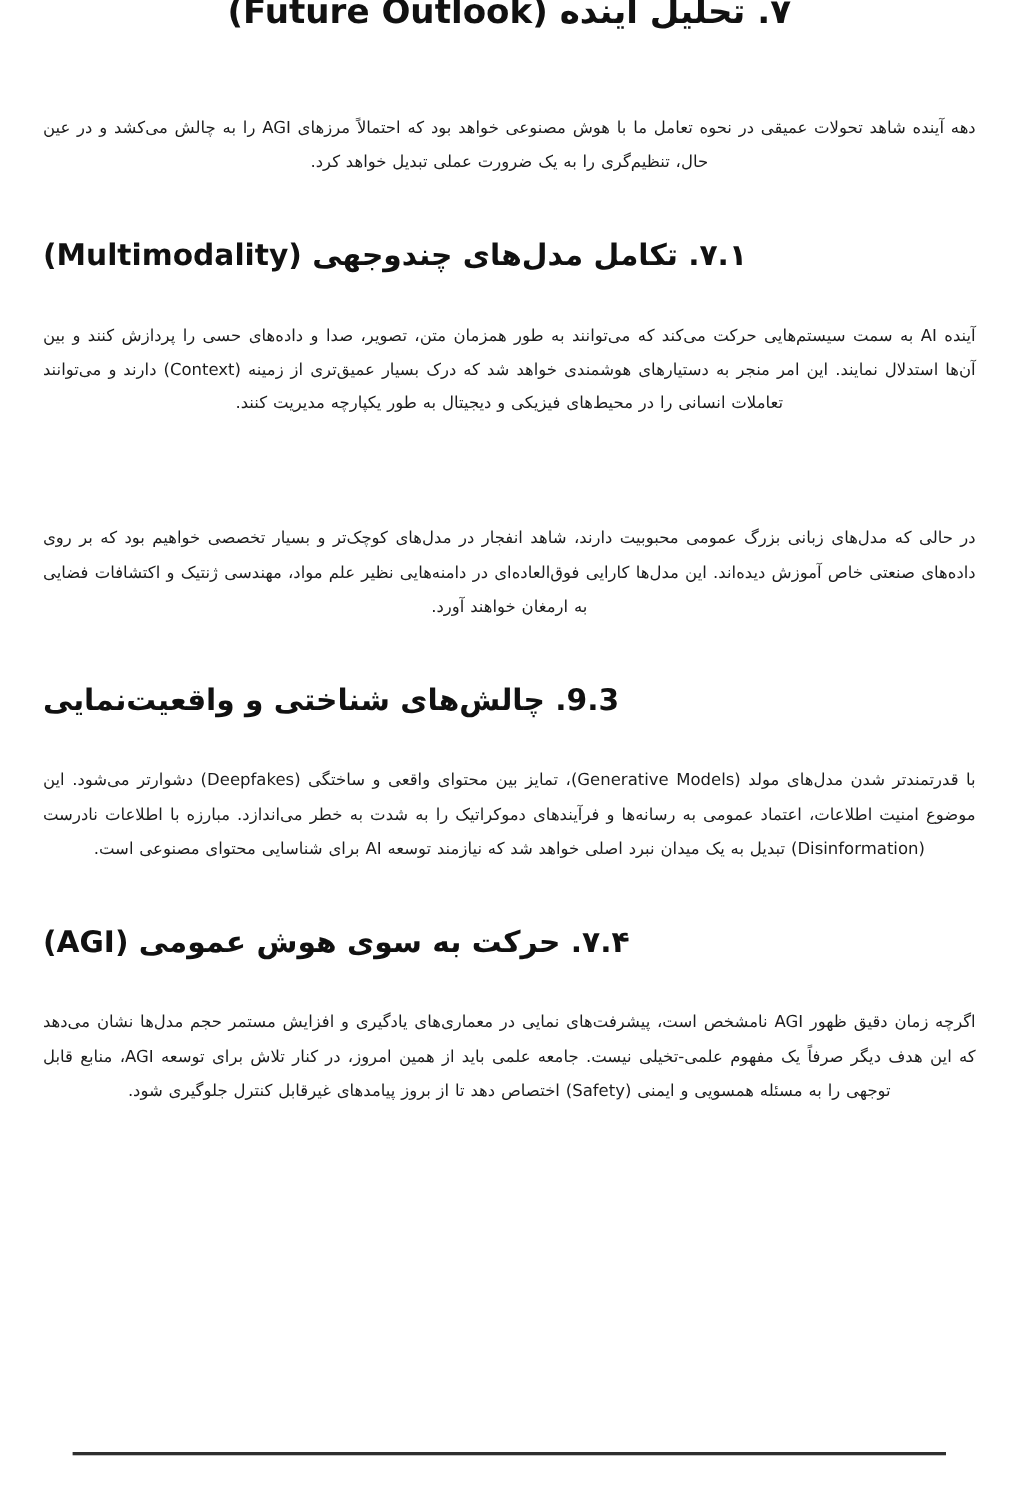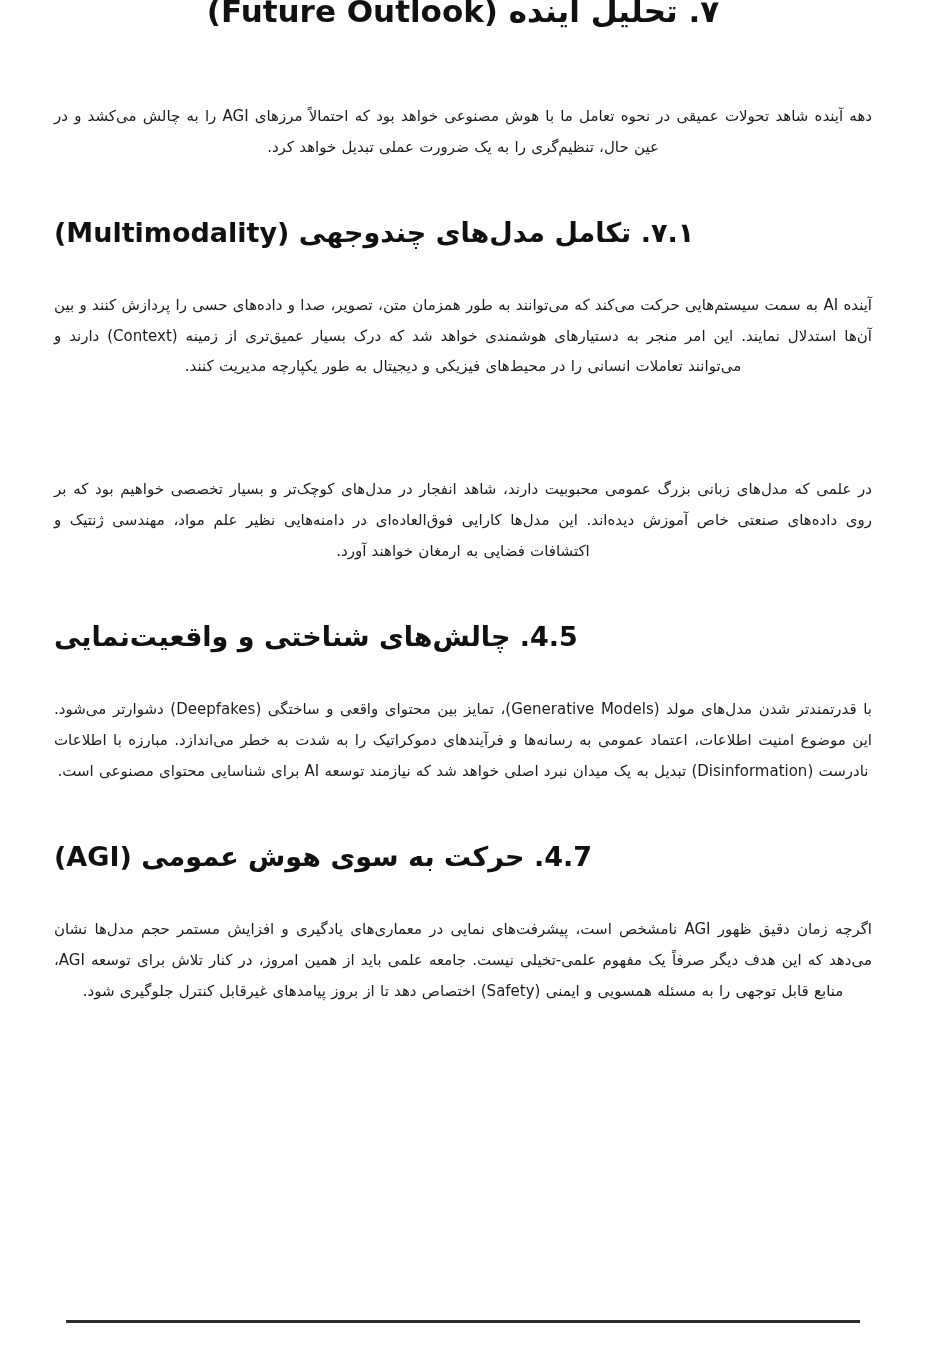--- a/index.html
+++ b/index.html
@@ -13,21 +13,21 @@
     overflow: hidden;
     font-family: "DejaVu Sans", "Liberation Sans", sans-serif;
     color: #1a1a1a;
     direction: rtl;
   }
   .page {
     position: relative;
     width: 926px;
     height: 1038px;
     box-sizing: border-box;
-    padding: 0 54px;
+    padding: 0 39px;
   }
   
   .h-main {
     margin: 0;
     padding: 0;
     font-size: 31px;
     font-weight: 700;
     line-height: 1.25;
     letter-spacing: 0;
     text-align: center;
@@ -89,33 +89,33 @@
 
   <div class="sp-after-sub"></div>
 
   <p class="para">آینده AI به سمت سیستم‌هایی حرکت می‌کند که می‌توانند به طور همزمان متن، تصویر، صدا و داده‌های حسی را پردازش کنند و بین آن‌ها استدلال نمایند. این امر منجر به دستیارهای هوشمندی خواهد شد که درک بسیار عمیق‌تری از زمینه (Context) دارند و می‌توانند تعاملات انسانی را در محیط‌های فیزیکی و دیجیتال به طور یکپارچه مدیریت کنند.</p>
 
   <div class="sp-after-para"></div>
 
 
   <div class="sp-after-sub"></div>
 
-  <p class="para">در علمی که مدل‌های زبانی بزرگ عمومی محبوبیت دارند، شاهد انفجار در مدل‌های کوچک‌تر و بسیار تخصصی خواهیم بود که بر روی داده‌های صنعتی خاص آموزش دیده‌اند. این مدل‌ها کارایی فوق‌العاده‌ای در دامنه‌هایی نظیر علم مواد، مهندسی ژنتیک و اکتشافات فضایی به ارمغان خواهند آورد.</p>
+  <p class="para">در حالی که مدل‌های زبانی بزرگ عمومی محبوبیت دارند، شاهد انفجار در مدل‌های کوچک‌تر و بسیار تخصصی خواهیم بود که بر روی داده‌های صنعتی خاص آموزش دیده‌اند. این مدل‌ها کارایی فوق‌العاده‌ای در دامنه‌هایی نظیر علم مواد، مهندسی ژنتیک و اکتشافات فضایی به ارمغان خواهند آورد.</p>
 
   <div class="sp-after-para"></div>
 
-  <h2 class="h-sub">4.5. چالش‌های شناختی و واقعیت‌نمایی</h2>
+  <h2 class="h-sub">9.3. چالش‌های شناختی و واقعیت‌نمایی</h2>
 
   <div class="sp-after-sub"></div>
 
   <p class="para">با قدرتمندتر شدن مدل‌های مولد (Generative Models)، تمایز بین محتوای واقعی و ساختگی (Deepfakes) دشوارتر می‌شود. این موضوع امنیت اطلاعات، اعتماد عمومی به رسانه‌ها و فرآیندهای دموکراتیک را به شدت به خطر می‌اندازد. مبارزه با اطلاعات نادرست (Disinformation) تبدیل به یک میدان نبرد اصلی خواهد شد که نیازمند توسعه AI برای شناسایی محتوای مصنوعی است.</p>
 
   <div class="sp-after-para"></div>
 
-  <h2 class="h-sub">4.7. حرکت به سوی هوش عمومی (AGI)</h2>
+  <h2 class="h-sub">۷.۴. حرکت به سوی هوش عمومی (AGI)</h2>
 
   <div class="sp-after-sub"></div>
 
   <p class="para">اگرچه زمان دقیق ظهور AGI نامشخص است، پیشرفت‌های نمایی در معماری‌های یادگیری و افزایش مستمر حجم مدل‌ها نشان می‌دهد که این هدف دیگر صرفاً یک مفهوم علمی-تخیلی نیست. جامعه علمی باید از همین امروز، در کنار تلاش برای توسعه AGI، منابع قابل توجهی را به مسئله همسویی و ایمنی (Safety) اختصاص دهد تا از بروز پیامدهای غیرقابل کنترل جلوگیری شود.</p>
 
   <div class="rule-wrap">
     <div class="rule-line"></div>
   </div>
 
 </div>

